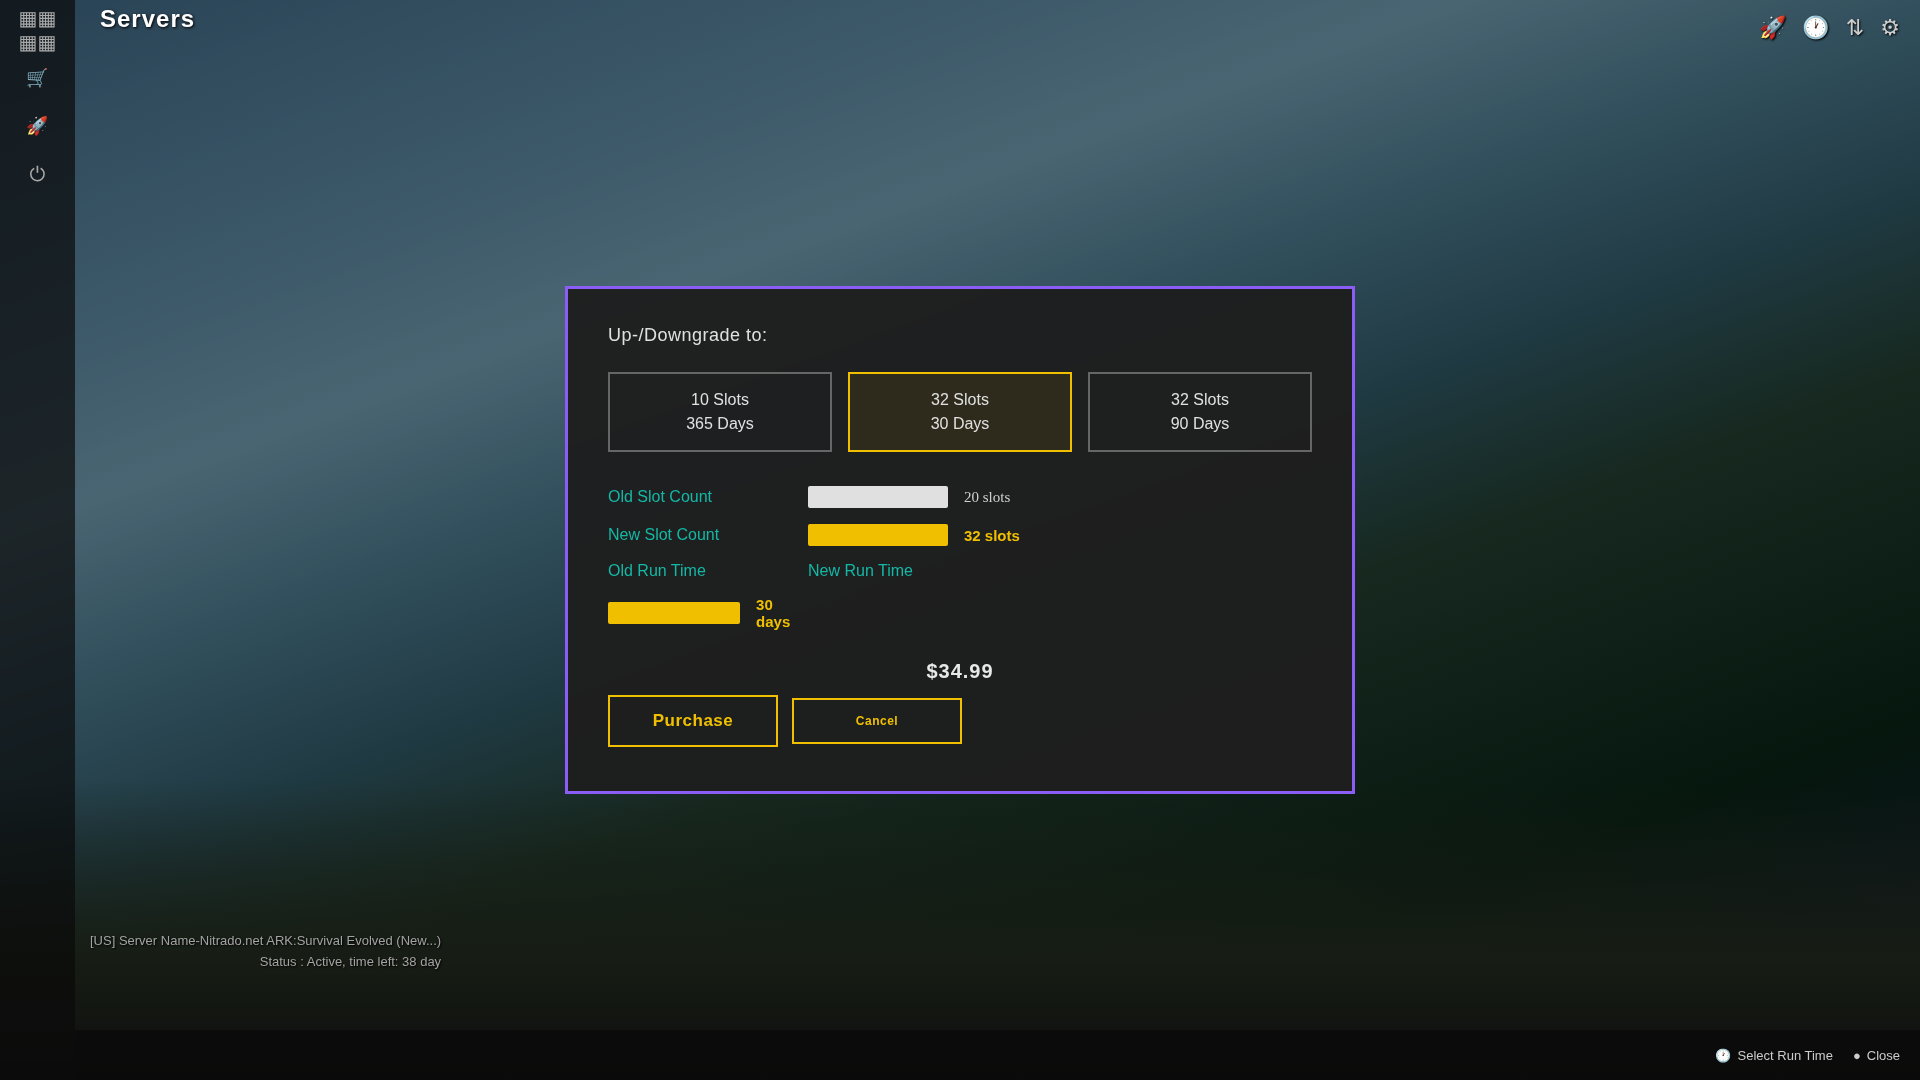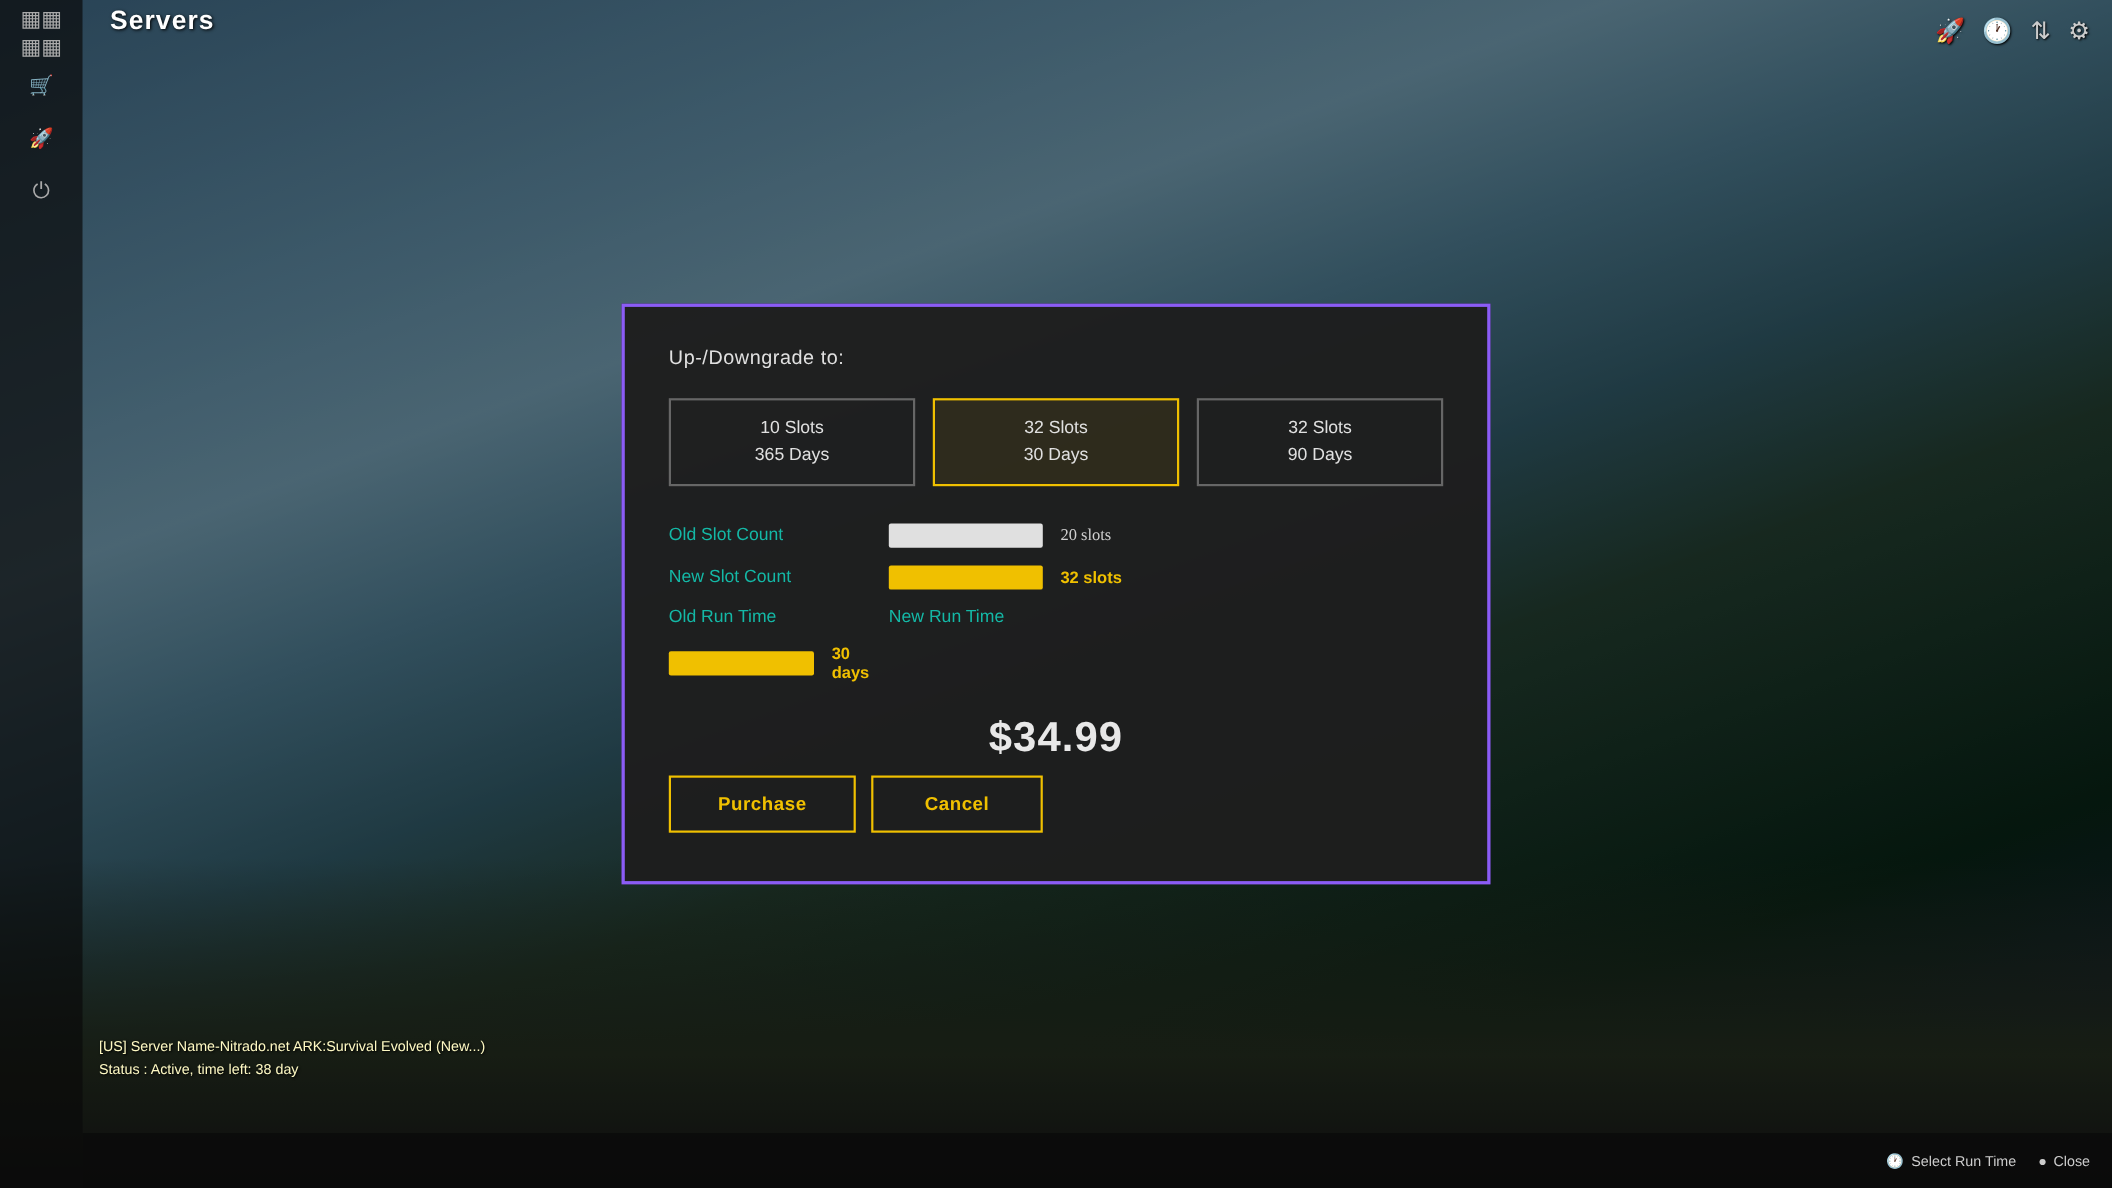--- a/index.html
+++ b/index.html
@@ -85,25 +85,26 @@
       font-size: 24px;
       font-weight: bold;
       letter-spacing: 1px;
       text-shadow: 1px 1px 3px #000;
     }
 
     
     .server-info {
       position: absolute;
       left: 90px;
-      bottom: 97px;
-      color: #fef9c3;
+      bottom: 107px;
+      color: #a3a3a3;
       font-size: 13px;
       text-shadow: 1px 1px 2px #000;
       line-height: 1.6;
+      text-align: right;
     }
 
     
     .top-right-icons {
       position: absolute;
       top: 15px;
       right: 20px;
       display: flex;
       gap: 16px;
       align-items: center;
@@ -234,21 +235,21 @@
     .detail-text-new {
       color: #f0c000;
       font-size: 15px;
       font-weight: bold;
     }
 
     
     .price {
       text-align: center;
       color: #e8e8e8;
-      font-size: 38px;
+      font-size: 20px;
       font-weight: bold;
       margin-bottom: 12px;
       letter-spacing: 1px;
     }
 
     
     .btn-row {
       display: flex;
       align-items: center;
       gap: 14px;
@@ -262,26 +263,26 @@
       color: #f0c000;
       font-size: 17px;
       font-weight: bold;
       cursor: pointer;
       font-family: inherit;
       letter-spacing: 0.5px;
       text-align: center;
     }
 
     .btn-cancel {
-      width: 156px;
+      width: 170px;
       padding: 14px 0;
       background: transparent;
       border: 2px solid #f0c000;
       color: #f0c000;
-      font-size: 17px;
+      font-size: 12px;
       font-weight: bold;
       cursor: pointer;
       font-family: inherit;
       letter-spacing: 0.5px;
       text-align: center;
     }
   </style>
 </head>
 <body>
 

